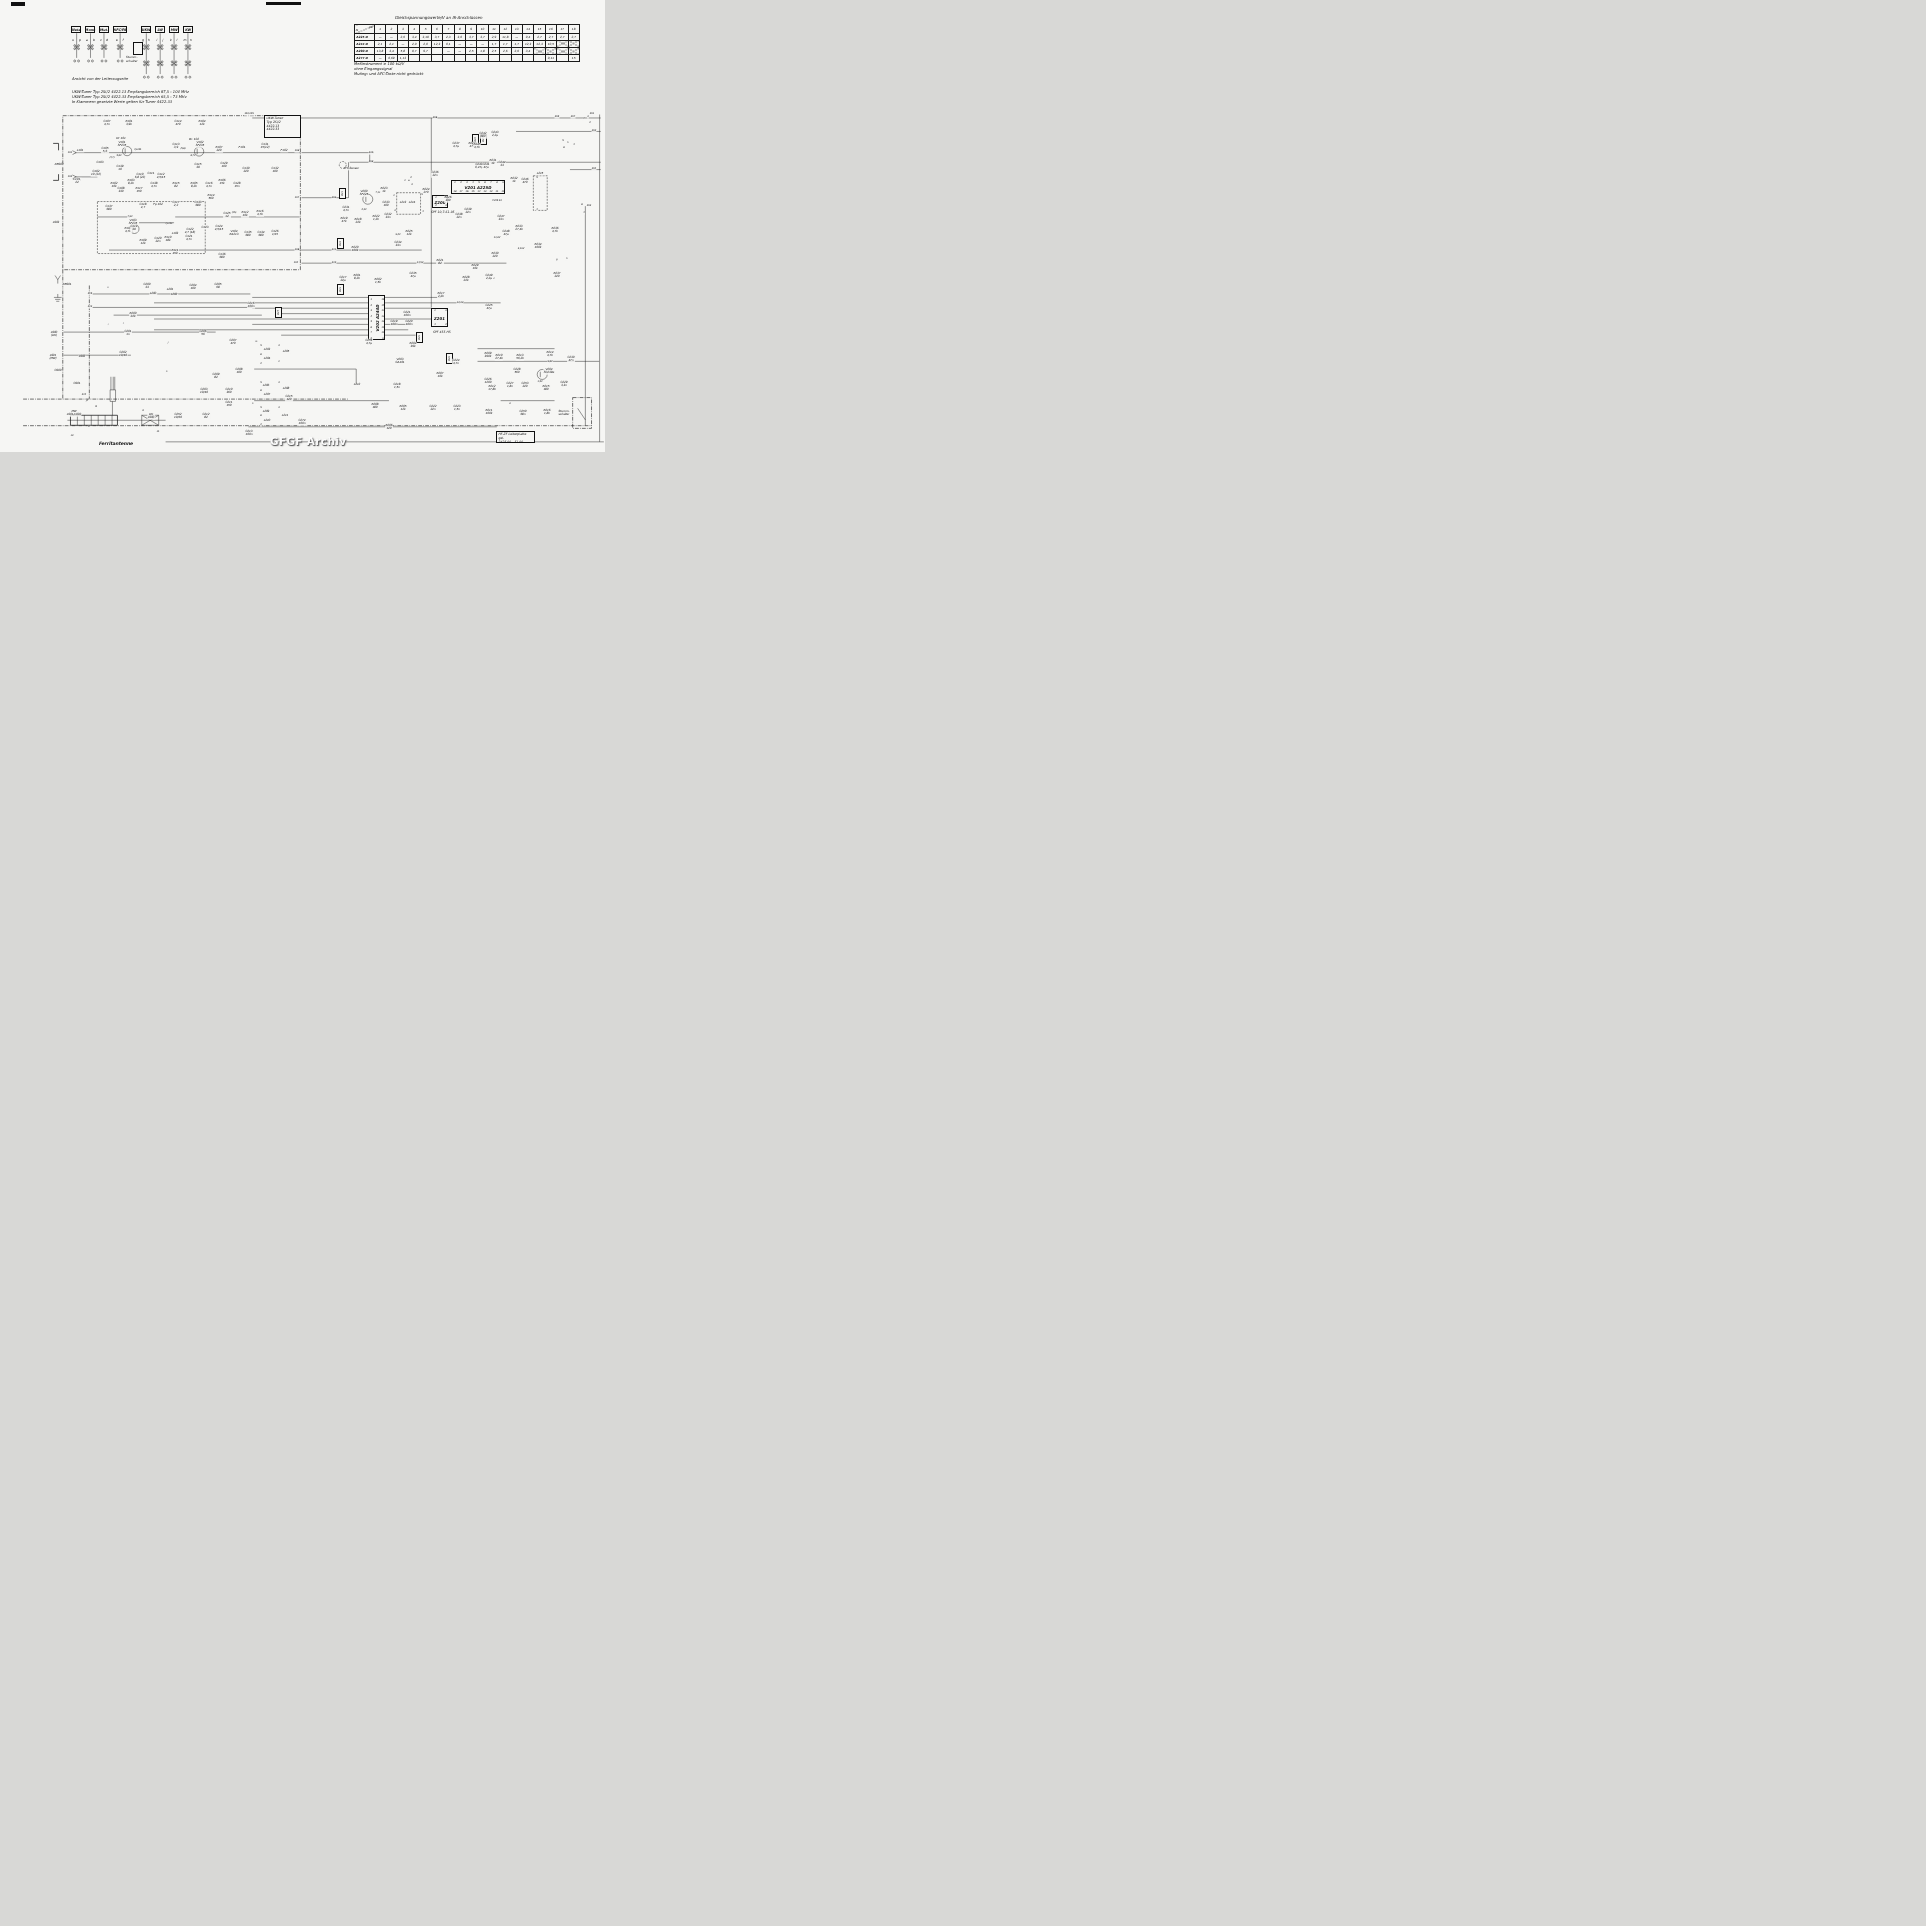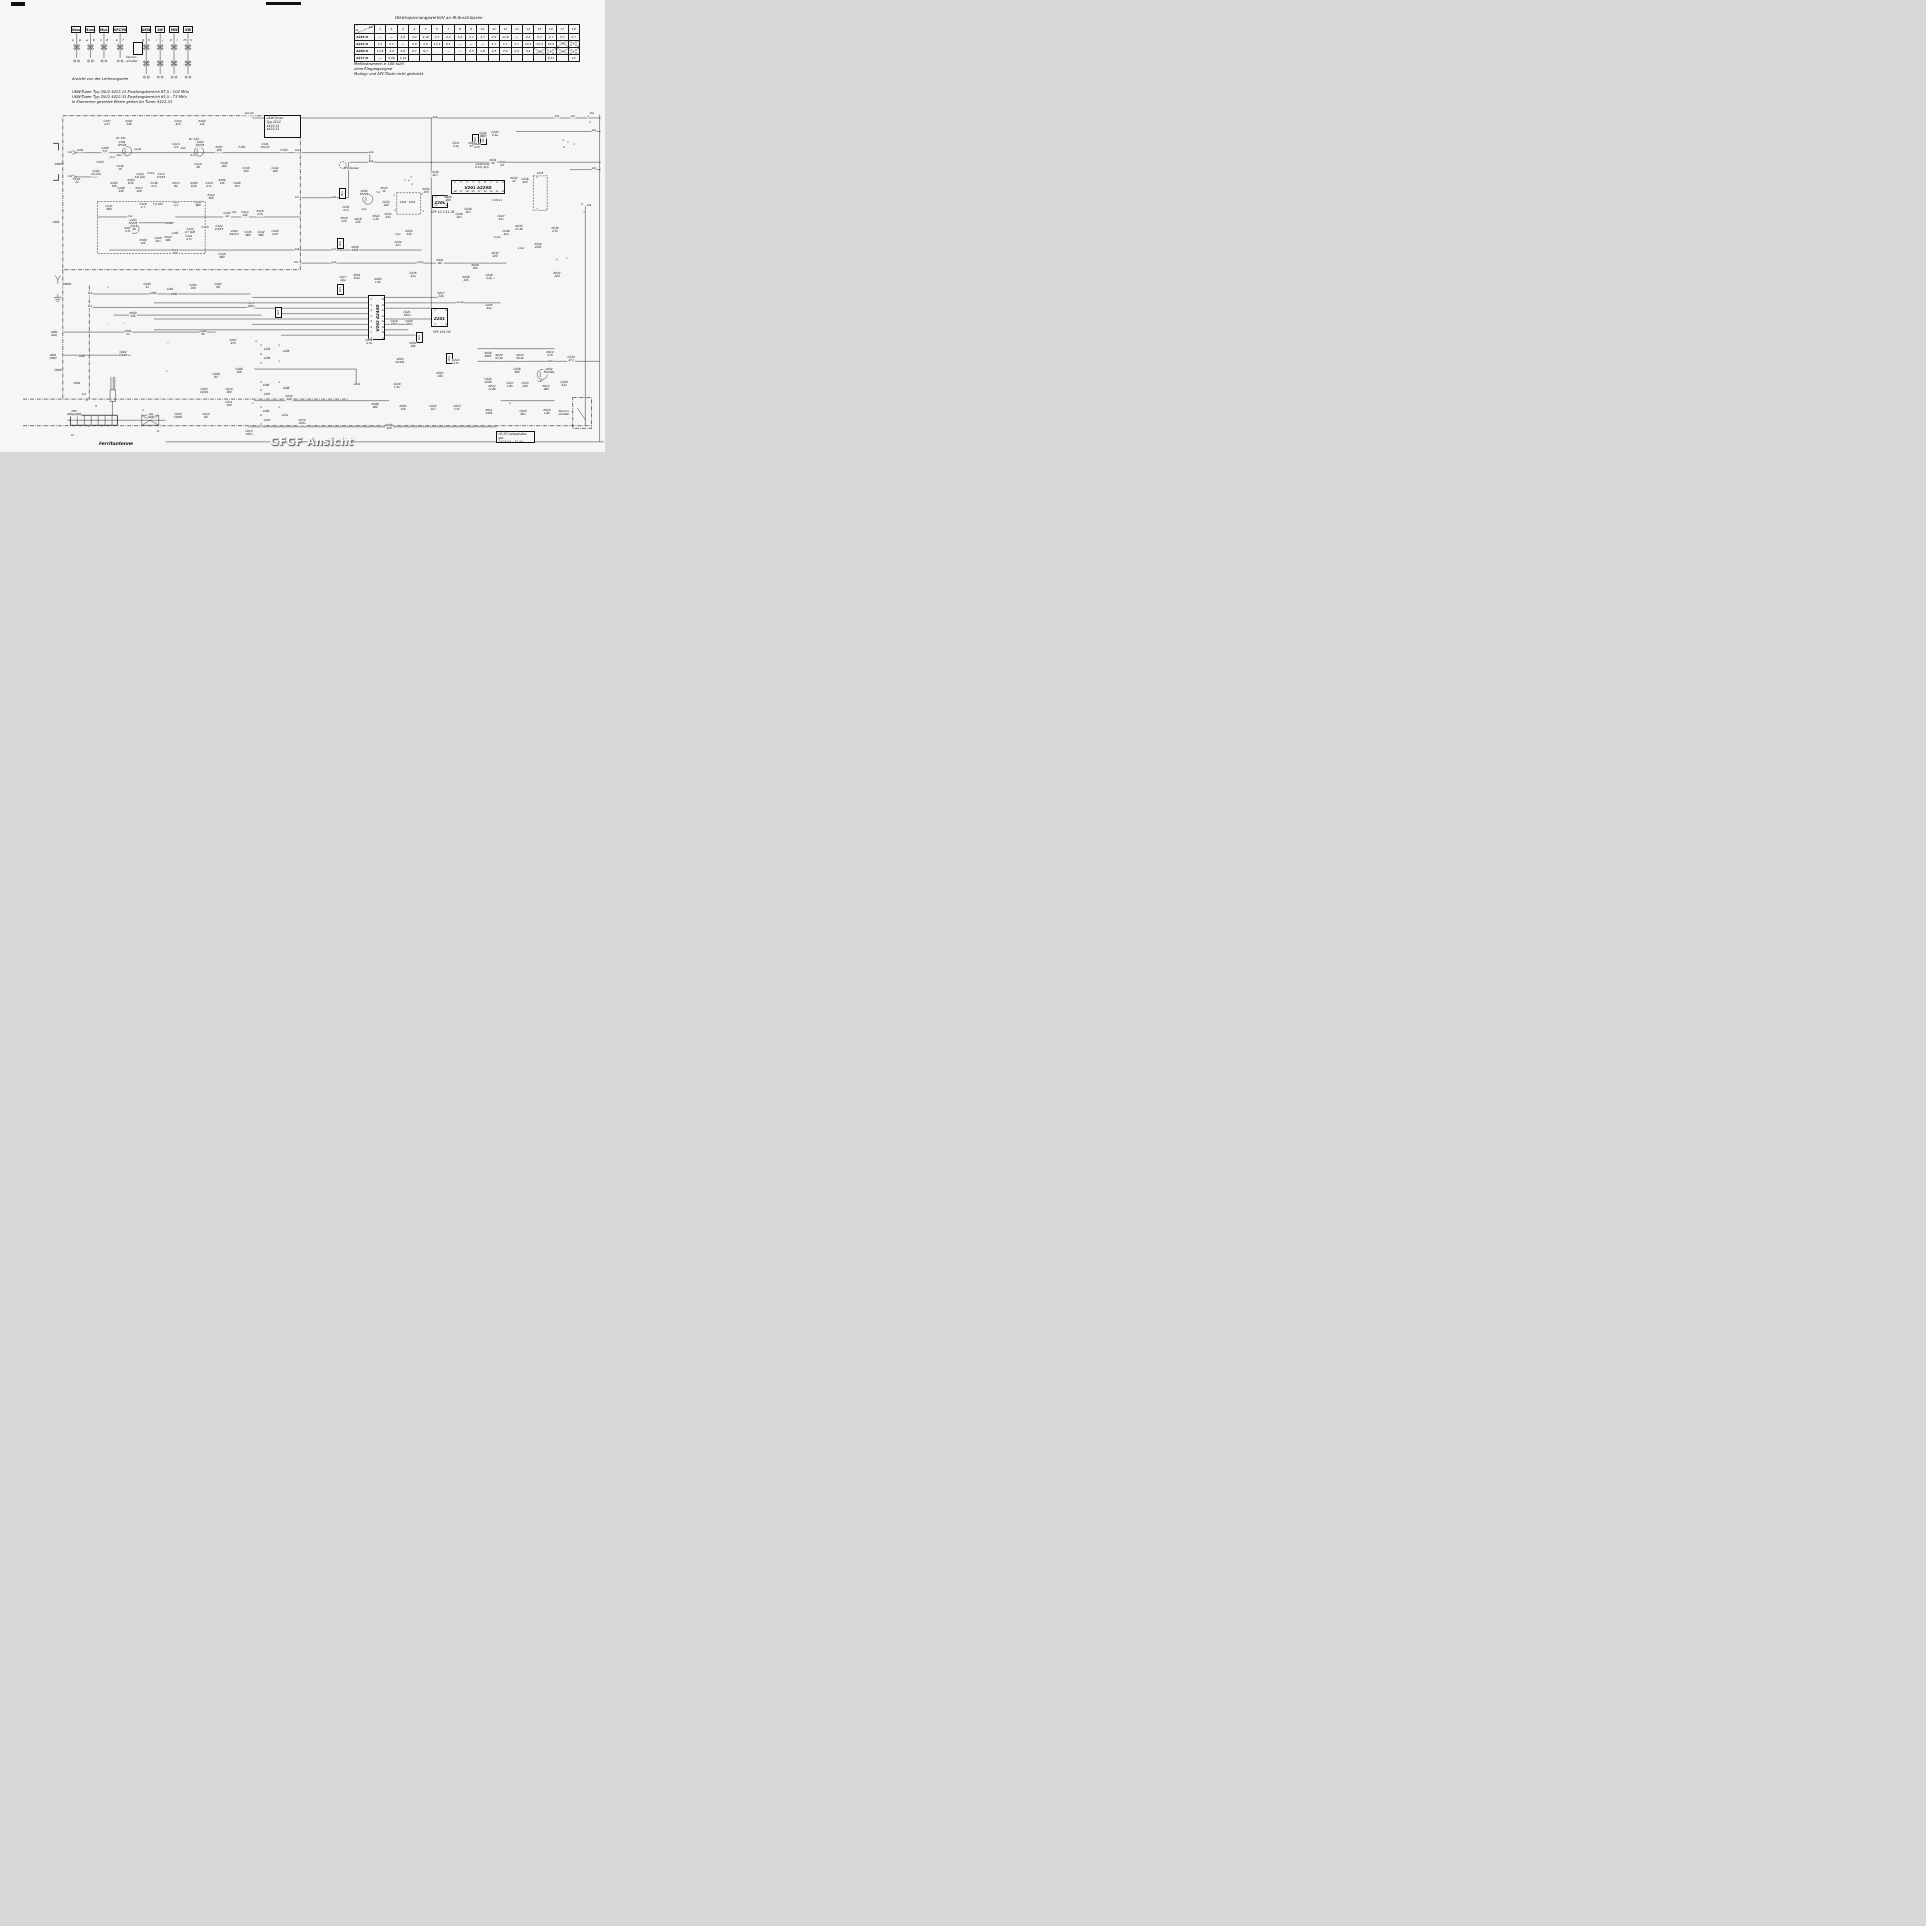--- a/index.html
+++ b/index.html
@@ -914,15 +914,15 @@
       <div class="lbl sm" style="left: 261px; top: 383px;">5</div>
       <div class="lbl sm" style="left: 261px; top: 391px;">6</div>
       <div class="lbl sm" style="left: 279px; top: 383px;">3</div>
       <div class="lbl sm" style="left: 261px; top: 408px;">5</div>
       <div class="lbl sm" style="left: 261px; top: 416px;">6</div>
       <div class="lbl sm" style="left: 261px; top: 425px;">2</div>
       <div class="lbl sm" style="left: 279px; top: 408px;">3</div>
       <div class="lbl bd" style="left: 116px; top: 444px; font-size: 4.6px;">Ferritantenne</div>
     </div>
 
-  <div id="watermark" style="left:270px;top:435px;">GFGF Ansicht</div>
+  <div id="watermark" style="left:270px;top:435px;">GFGF Archiv</div>
 </div>
 
 
 </body></html>

